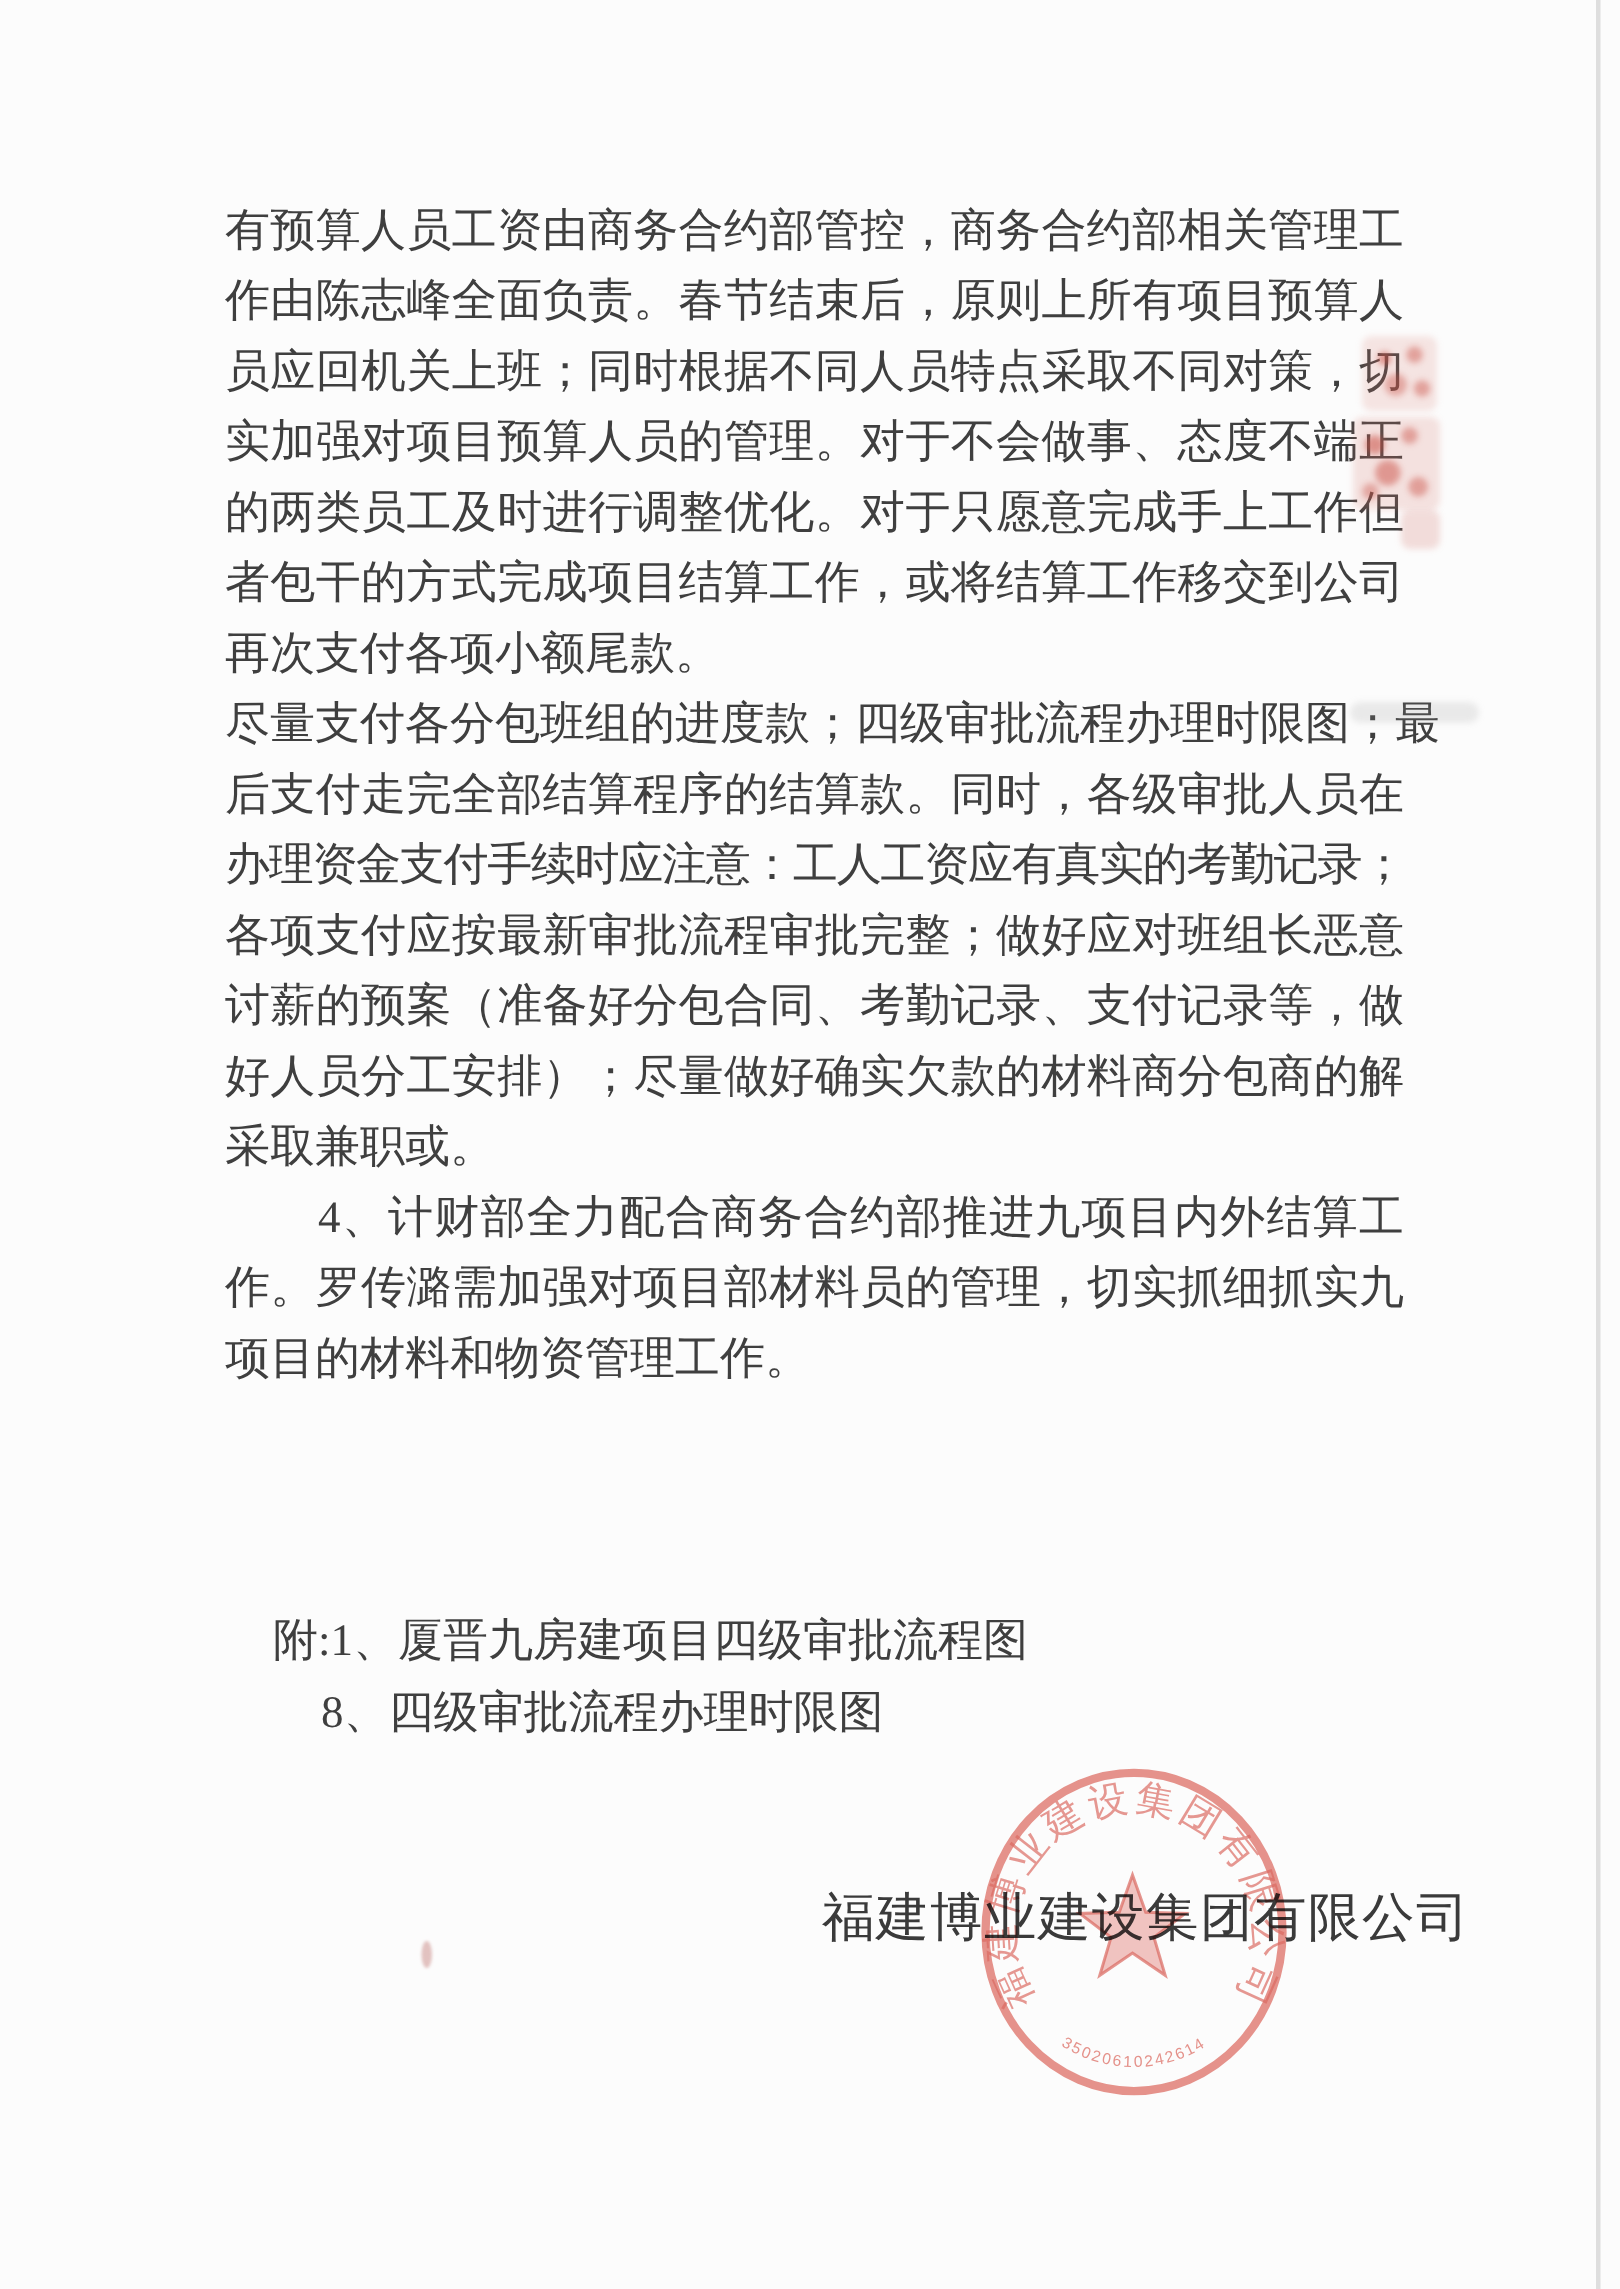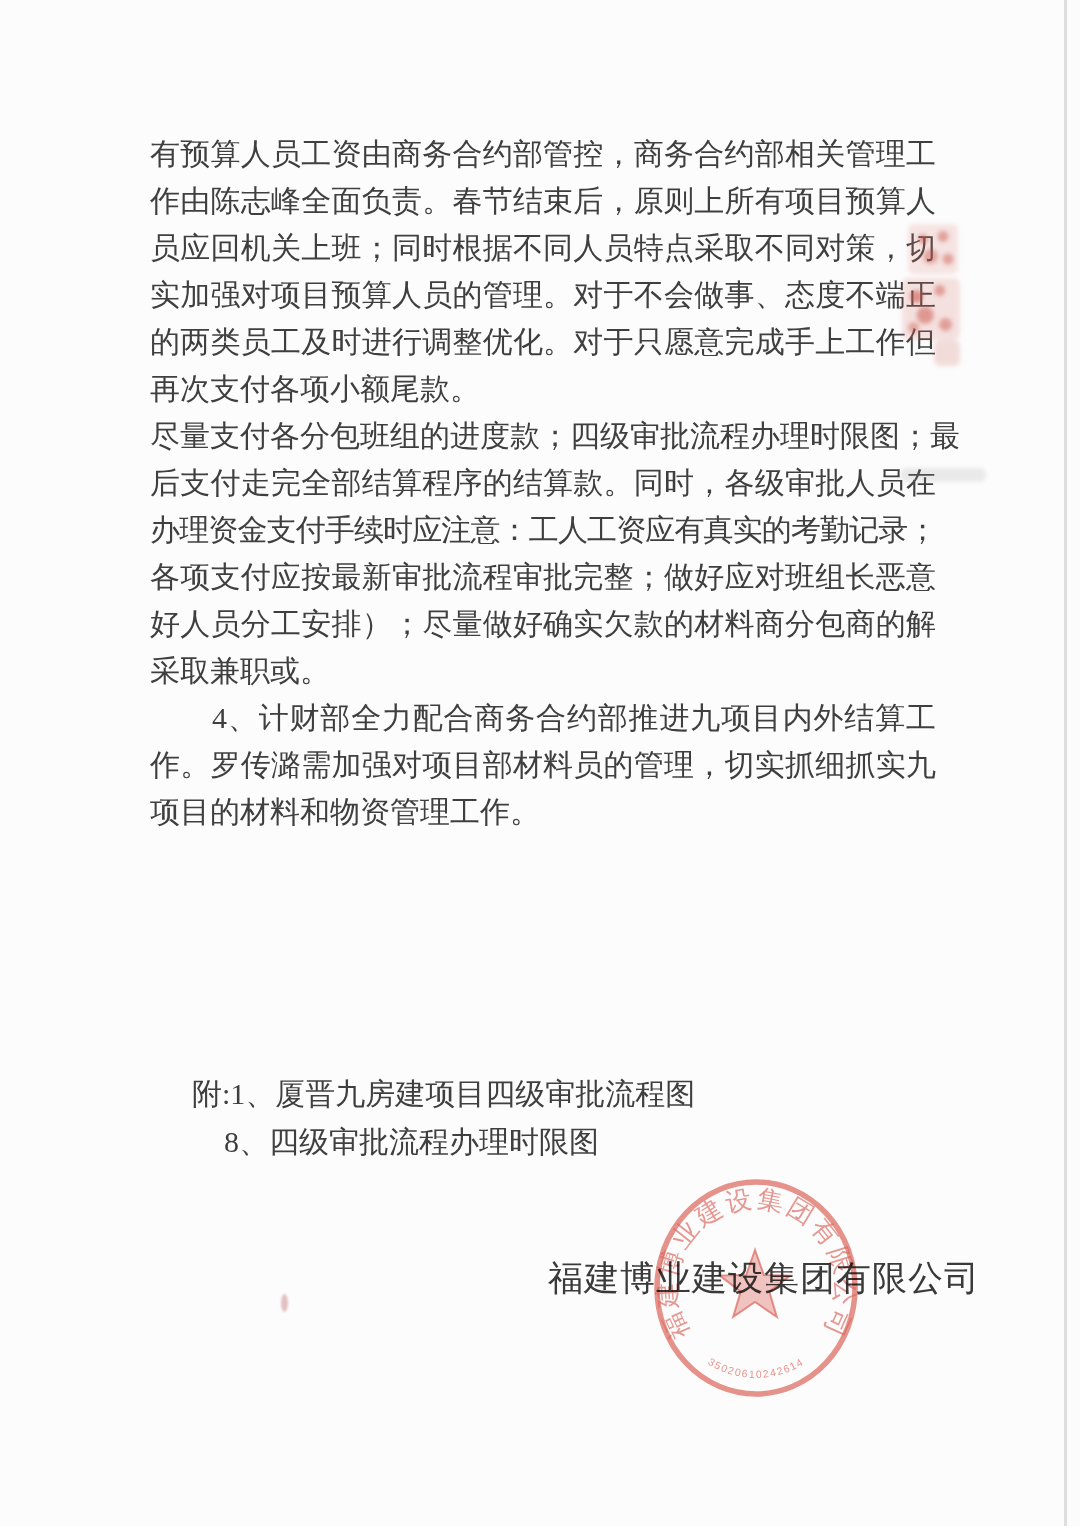--- a/index.html
+++ b/index.html
@@ -26,21 +26,21 @@
     height:47px;line-height:47px;font-size:30px;
     color:#3f3f3f;white-space:nowrap;
     text-align:justify;text-align-last:justify;
     text-justify:inter-character;
     letter-spacing:0px;
   }
   .line.end{text-align:left;text-align-last:left;}
   .line.indent{padding-left:62px;box-sizing:border-box;}
   .line.tight{letter-spacing:-1.5px;}
   
-  .attachments{position:absolute;left:150px;top:1070px;width:700px;}
+  .attachments{position:absolute;left:140px;top:1070px;width:700px;}
   .att-line{height:48px;line-height:48px;font-size:30px;color:#3f3f3f;white-space:nowrap;}
   .att-line.a1{padding-left:42px;}
   .att-line.a2{padding-left:74px;}
   
   .sig-company{
     position:absolute;left:548px;top:1255px;height:47px;line-height:47px;
     font-size:35px;letter-spacing:1px;color:#3a3a3a;white-space:nowrap;z-index:2;
   }
   .sig-date{
     position:absolute;left:698px;top:1306px;height:44px;line-height:44px;
@@ -93,25 +93,27 @@
 <div class="page">
 
   <div class="edge-line"></div>
 
   <div class="body-text">
     <div class="line">有预算人员工资由商务合约部管控，商务合约部相关管理工</div>
     <div class="line">作由陈志峰全面负责。春节结束后，原则上所有项目预算人</div>
     <div class="line">员应回机关上班；同时根据不同人员特点采取不同对策，切</div>
     <div class="line">实加强对项目预算人员的管理。对于不会做事、态度不端正</div>
     <div class="line">的两类员工及时进行调整优化。对于只愿意完成手上工作但</div>
+    <div class="line">者包干的方式完成项目结算工作，或将结算工作移交到公司</div>
     <div class="line end">再次支付各项小额尾款。</div>
     <div class="line">尽量支付各分包班组的进度款；四级审批流程办理时限图；最</div>
     <div class="line">后支付走完全部结算程序的结算款。同时，各级审批人员在</div>
     <div class="line tight">办理资金支付手续时应注意：工人工资应有真实的考勤记录；</div>
     <div class="line">各项支付应按最新审批流程审批完整；做好应对班组长恶意</div>
+    <div class="line">讨薪的预案（准备好分包合同、考勤记录、支付记录等，做</div>
     <div class="line">好人员分工安排）；尽量做好确实欠款的材料商分包商的解</div>
     <div class="line end">采取兼职或。</div>
     <div class="line indent">4、计财部全力配合商务合约部推进九项目内外结算工</div>
     <div class="line">作。罗传潞需加强对项目部材料员的管理，切实抓细抓实九</div>
     <div class="line end">项目的材料和物资管理工作。</div>
   </div>
 
   <div class="attachments">
     <div class="att-line a1">附:1、厦晋九房建项目四级审批流程图</div>
     <div class="att-line a2">8、四级审批流程办理时限图</div>

